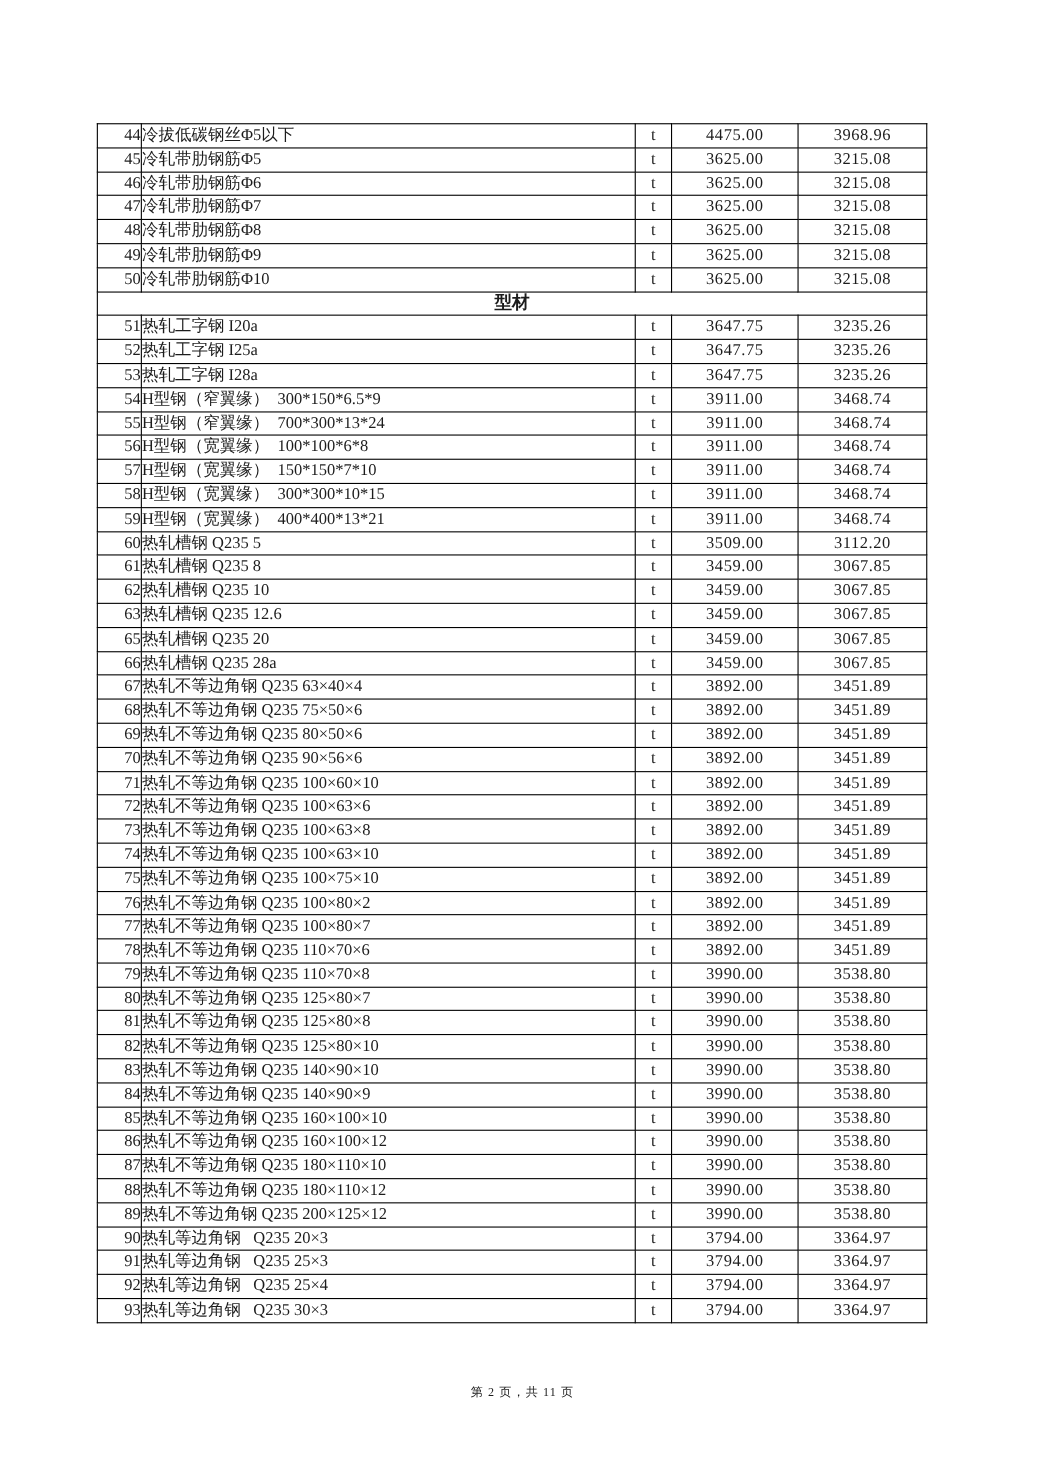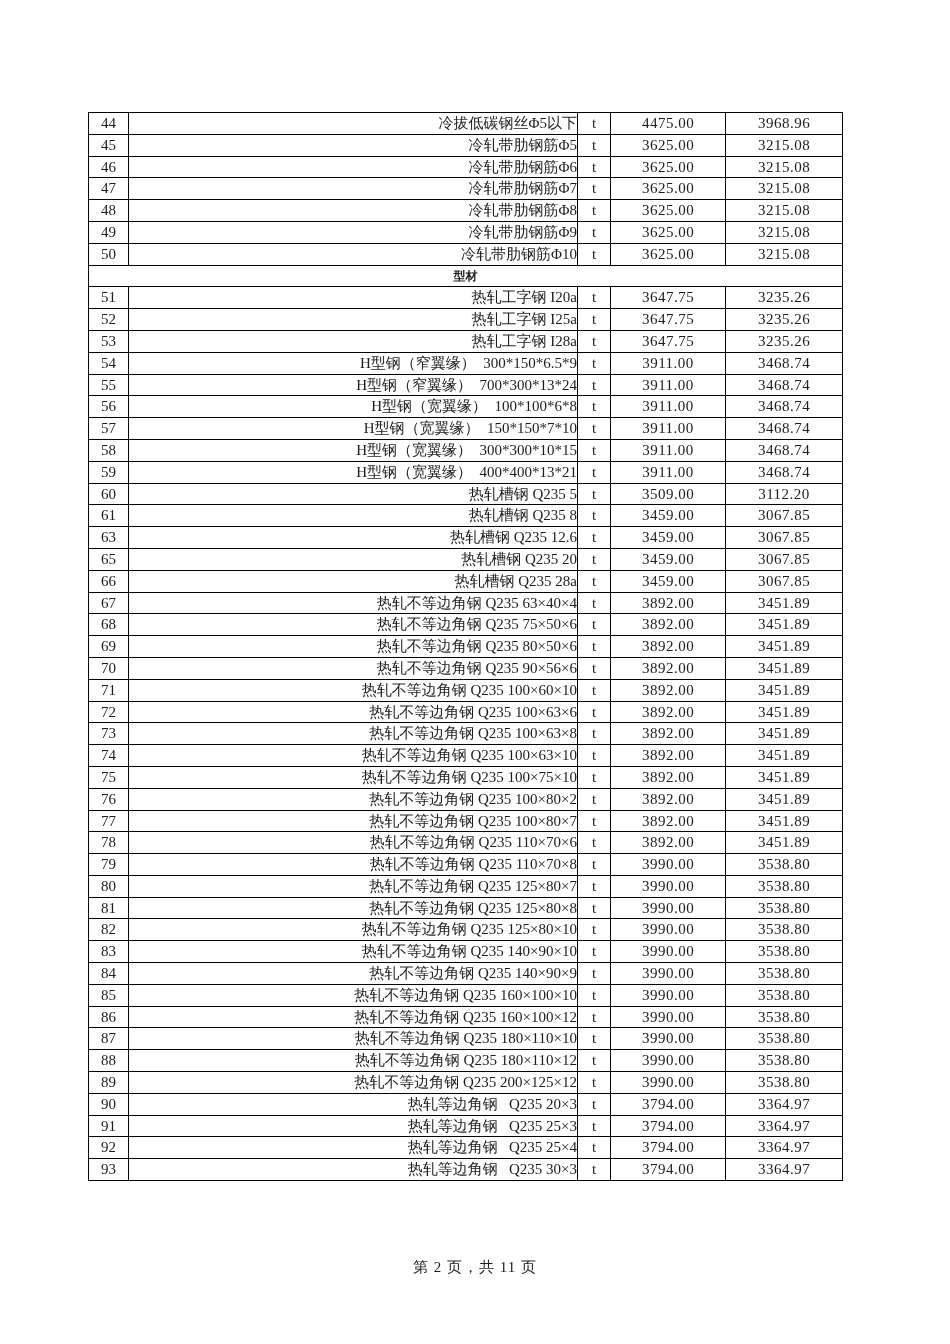--- a/index.html
+++ b/index.html
@@ -24,36 +24,36 @@
   }
   .price-table td {
     border: 1px solid #000;
     height: 20.8px;
     padding: 0;
     overflow: hidden;
     vertical-align: middle;
     font-size: 15px;
     line-height: 20.8px;
   }
-  .c-no   { text-align: center; font-size: 15px; }
-  .c-name { text-align: right; padding-left: 5px; white-space: pre; font-size: 15px; }
+  .c-no   { text-align: right; font-size: 15px; }
+  .c-name { text-align: left; padding-left: 5px; white-space: pre; font-size: 15px; }
   .c-unit { text-align: center; font-size: 13px; }
   .c-p1, .c-p2 { text-align: center; font-size: 16px; letter-spacing: 0.5px; }
   .section-row td {
     text-align: center;
     font-weight: bold;
-    font-size: 12px;
+    font-size: 16px;
   }
   .page-footer {
     position: absolute;
     left: 0;
     top: 1258px;
     width: 950px;
     text-align: center;
-    font-size: 15px;
+    font-size: 11px;
     white-space: pre;
     letter-spacing: 1px;
   }
 </style>
 </head>
 <body>
 
 <table class="price-table">
   <colgroup>
     <col style="width:40px">
@@ -186,20 +186,27 @@
         <td class="c-p2">3112.20</td>
       </tr>
       <tr>
         <td class="c-no">61</td>
         <td class="c-name">热轧槽钢 Q235 8</td>
         <td class="c-unit">t</td>
         <td class="c-p1">3459.00</td>
         <td class="c-p2">3067.85</td>
       </tr>
       <tr>
+        <td class="c-no">62</td>
+        <td class="c-name">热轧槽钢 Q235 10</td>
+        <td class="c-unit">t</td>
+        <td class="c-p1">3459.00</td>
+        <td class="c-p2">3067.85</td>
+      </tr>
+      <tr>
         <td class="c-no">63</td>
         <td class="c-name">热轧槽钢 Q235 12.6</td>
         <td class="c-unit">t</td>
         <td class="c-p1">3459.00</td>
         <td class="c-p2">3067.85</td>
       </tr>
       <tr>
         <td class="c-no">65</td>
         <td class="c-name">热轧槽钢 Q235 20</td>
         <td class="c-unit">t</td>

